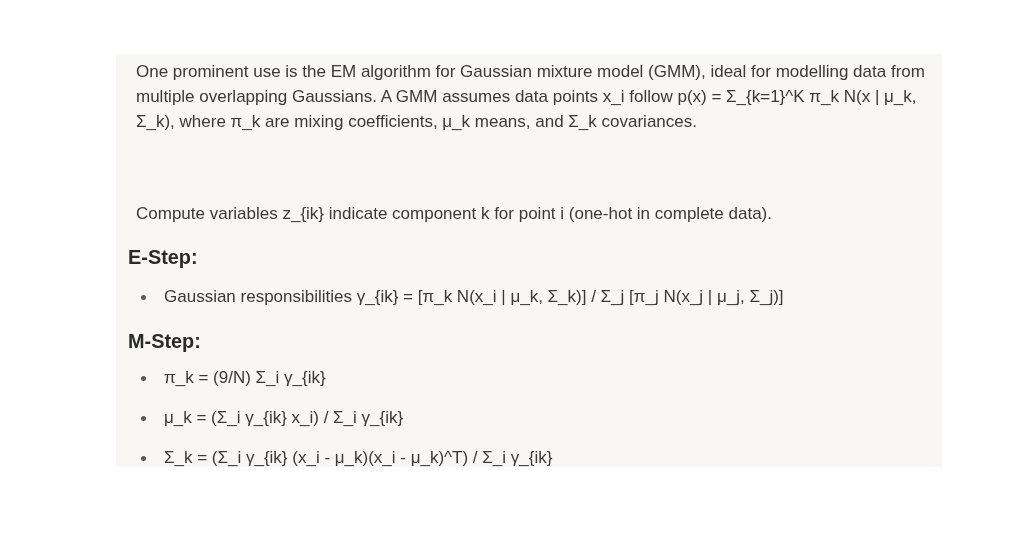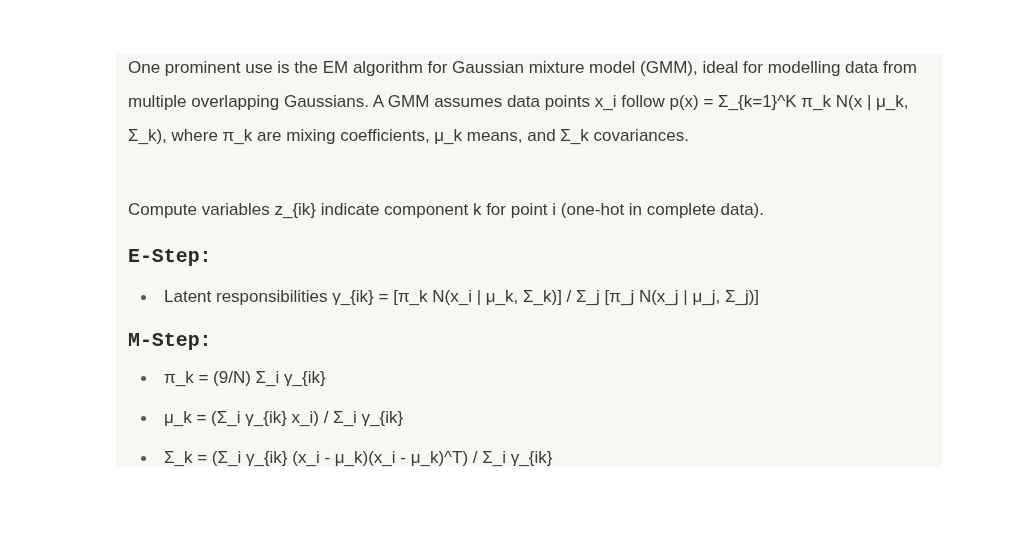--- a/index.html
+++ b/index.html
@@ -19,33 +19,32 @@
       background: #f8f7f4;
       overflow: hidden;
       font-family: "Liberation Sans", sans-serif;
       color: #3a3a38;
       font-size: 17px;
     }
     .para {
       position: absolute;
       left: 12px;
       width: 800px;
-      line-height: 34px;
-      margin: 0;
+      line-height: 25px;
+      margin: 8px;
     }
     .p1 { top: -3px; }
     .p2 { top: 139px; }
     .heading {
       position: absolute;
       left: 12px;
       margin: 0;
       font-weight: bold;
       color: #2a2a28;
       line-height: 30px;
-      font-family: Liberation Mono, monospace;
     }
     .h-e { top: 188px; }
     .h-m { top: 272px; }
     .bullet {
       position: absolute;
       left: 22px;
       height: 30px;
       line-height: 30px;
       white-space: nowrap;
     }
@@ -71,21 +70,21 @@
 </head>
 <body>
 
 <div class="panel">
   <p class="para p1">One prominent use is the EM algorithm for Gaussian mixture model (GMM), ideal for modelling data from multiple overlapping Gaussians. A GMM assumes data points x_i follow p(x) = Σ_{k=1}^K π_k N(x | μ_k, Σ_k), where π_k are mixing coefficients, μ_k means, and Σ_k covariances.</p>
   <p class="para p2">Compute variables z_{ik} indicate component k for point i (one-hot in complete data).</p>
 
   <h3 class="heading h-e">E-Step:</h3>
   <div class="bullet b-e1">
     <span class="dot"></span>
-    <span class="txt">Latent responsibilities γ_{ik} = [π_k N(x_i | μ_k, Σ_k)] / Σ_j [π_j N(x_j | μ_j, Σ_j)]</span>
+    <span class="txt">Gaussian responsibilities γ_{ik} = [π_k N(x_i | μ_k, Σ_k)] / Σ_j [π_j N(x_j | μ_j, Σ_j)]</span>
   </div>
 
   <h3 class="heading h-m">M-Step:</h3>
   <div class="bullet b-m1">
     <span class="dot"></span>
     <span class="txt">π_k = (9/N) Σ_i γ_{ik}</span>
   </div>
   <div class="bullet b-m2">
     <span class="dot"></span>
     <span class="txt">μ_k = (Σ_i γ_{ik} x_i) / Σ_i γ_{ik}</span>

